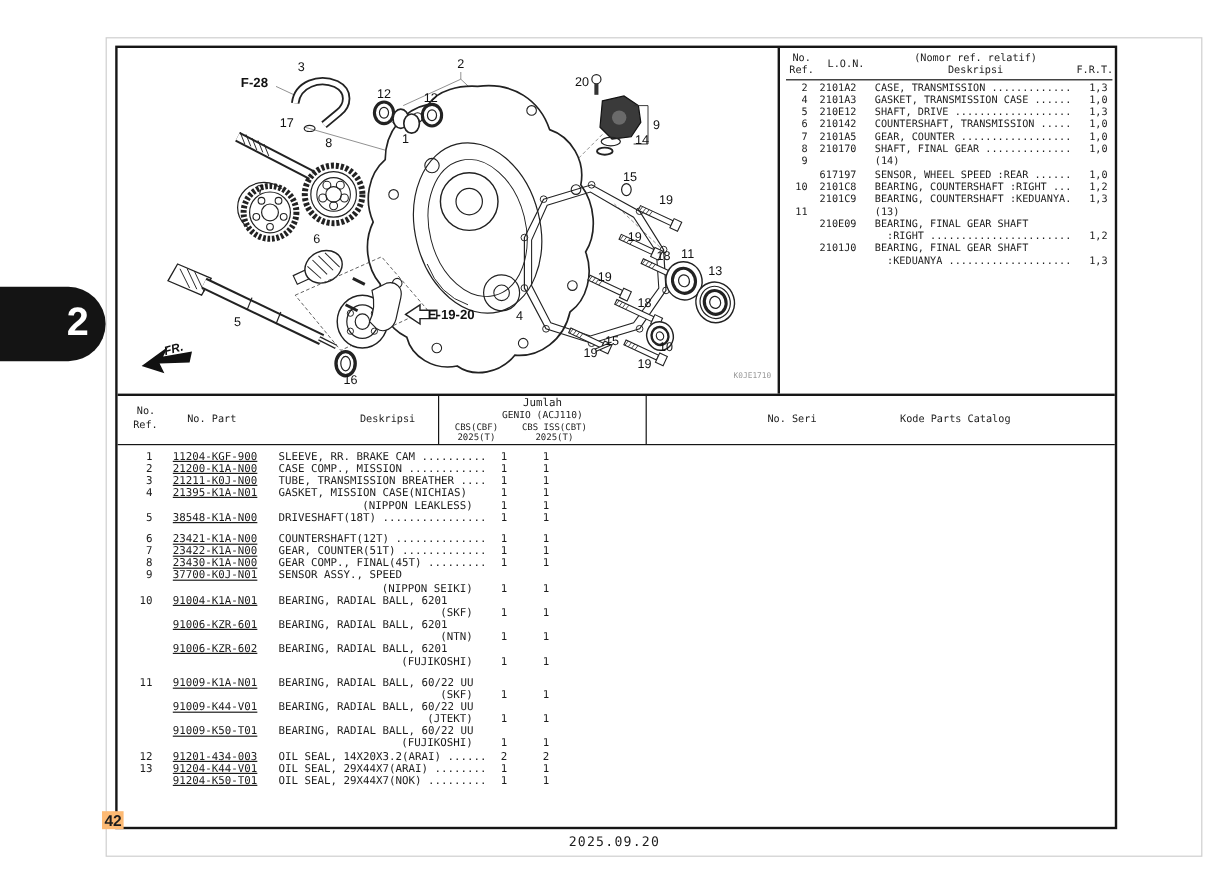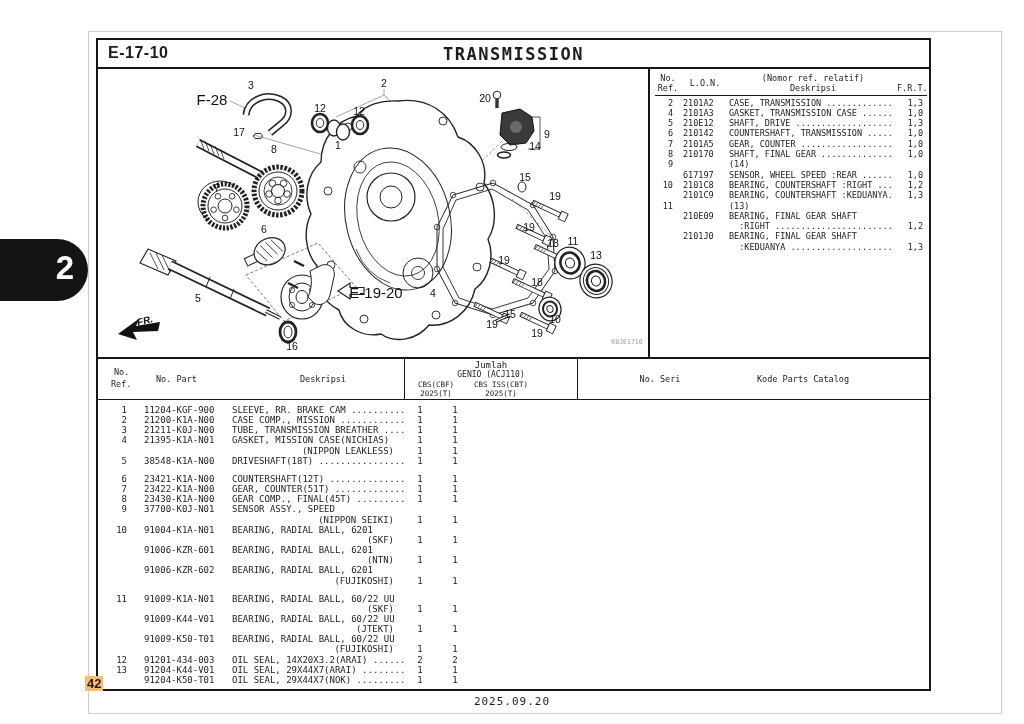--- a/index.html
+++ b/index.html
@@ -12,21 +12,21 @@
   .code{position:absolute;left:10px;top:4px;font-family:"Liberation Sans",sans-serif;
         font-weight:bold;font-size:16px;letter-spacing:.5px;}
   .title{position:absolute;left:0;right:0;top:4px;text-align:center;font-weight:bold;
          font-size:17px;letter-spacing:1.5px;}
   
   .upper{display:flex;height:288px;}
   .diagram{position:relative;width:550px;height:288px;}
   .diagram svg{position:absolute;left:0;top:0;}
   .co{position:absolute;transform:translate(-50%,-50%);font-family:"Liberation Sans",sans-serif;
       font-size:10.5px;color:#111;white-space:nowrap;line-height:1;}
-  .co.bold{font-weight:normal;font-size:15px;}
+  .co.bold{font-weight:bold;font-size:11px;}
   .co.fr{font-weight:bold;font-style:italic;font-size:10px;transform:translate(-50%,-50%) rotate(-15deg);}
   .co.wm{color:#9a9a9a;font-size:6.5px;font-family:"DejaVu Sans Mono",monospace;}
   
   .reftable{flex:1;border-left:2px solid #161616;padding:4px 2px 0 5px;font-size:8.5px;line-height:10.3px;}
   .rhead{display:grid;grid-template-columns:26px 48px 168px 28px;border-bottom:1px solid #161616;
          padding-bottom:1px;margin-bottom:2px;}
   .rh-no{grid-column:1;grid-row:1;text-align:center;}
   .rh-ref{grid-column:1;grid-row:2;text-align:center;}
   .rh-lon{grid-column:2;grid-row:1 / span 2;align-self:center;text-align:center;}
   .rh-rel{grid-column:3;grid-row:1;text-align:center;}
@@ -39,34 +39,34 @@
   .c-frt{text-align:right;padding-right:2px;}
   
   .parts{position:relative;border-top:2px solid #161616;height:330px;}
   .phead{position:relative;height:40px;border-bottom:1.5px solid #161616;font-size:8.5px;}
   .ph{position:absolute;line-height:1;}
   .h-no{left:16px;top:9px;}
   .h-ref{left:13px;top:21px;}
   .h-part{left:58px;top:16px;}
   .h-desc{left:180px;top:16px;width:90px;text-align:center;}
   .jumlah-box{position:absolute;left:267px;top:0;width:172px;height:100%;
-              border-left:1px solid #161616;border-right:1px solid #161616;margin-left:39px;}
+              border-left:1px solid #161616;border-right:1px solid #161616;}
   .j1{position:absolute;left:0;width:100%;top:1px;text-align:center;font-size:9px;}
   .j2{position:absolute;left:0;width:100%;top:11px;text-align:center;font-size:8px;}
   .j3a{position:absolute;left:0;width:62px;top:21px;text-align:center;font-size:7.5px;}
   .j3b{position:absolute;left:56px;width:80px;top:21px;text-align:center;font-size:7.5px;}
   .j4a{position:absolute;left:0;width:62px;top:30px;text-align:center;font-size:7.5px;}
   .j4b{position:absolute;left:56px;width:80px;top:30px;text-align:center;font-size:7.5px;}
   .h-seri{left:531px;top:16px;width:62px;text-align:center;}
-  .h-kode{left:652px;top:16px;width:106px;text-align:center;}
+  .h-kode{left:652px;top:16px;width:106px;}
   .pbody{padding-top:5px;font-size:9px;line-height:10.15px;}
   .prow{display:grid;grid-template-columns:38px 96px 174px 28px 42px 1fr;white-space:pre;}
   .prow.gap{margin-top:8px;}
   .p-ref{text-align:right;padding-right:9px;}
-  .p-part{padding-left:8px;}
+  .p-part{padding-left:8px;text-decoration:underline;}
   .p-desc{overflow:hidden;}
   .p-desc.right{text-align:right;padding-right:12px;}
   .p-q{text-align:center;}
   
   .tab{position:absolute;left:0;top:239px;width:88px;height:62px;background:#141414;
        border-radius:0 31px 31px 0;}
   .tab span{position:absolute;right:14px;top:12px;font-family:"Liberation Sans",sans-serif;
             font-weight:bold;font-size:33px;color:#fff;line-height:1;}
   .pagenum{position:absolute;left:85px;top:676px;font-family:"Liberation Sans",sans-serif;
            font-weight:bold;font-size:13px;background:#fdba74;padding:0 2px;z-index:5;}
@@ -74,24 +74,20 @@
         font-size:11px;letter-spacing:1px;}
 </style>
 </head>
 <body>
 
 <div class="page">
   <div class="scan-edge"></div>
 
   <div class="frame">
 
-    <div class="titlebar">
-      <span class="code">E-17-10</span>
-      <span class="title">TRANSMISSION</span>
-    </div>
 
     <div class="upper">
 
       <div class="diagram">
         <svg width="550" height="288" viewBox="0 0 550 288">
 
           <g stroke="#666" stroke-width="0.6" fill="none">
             <line x1="156" y1="66" x2="268" y2="98"></line>
             <polyline points="286,20 286,26 238,48"></polyline>
             <polyline points="286,26 352,88"></polyline>

